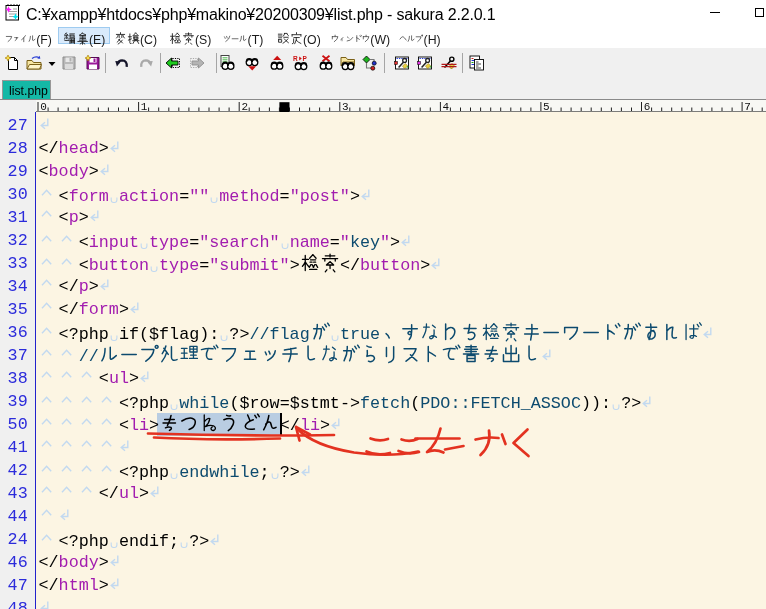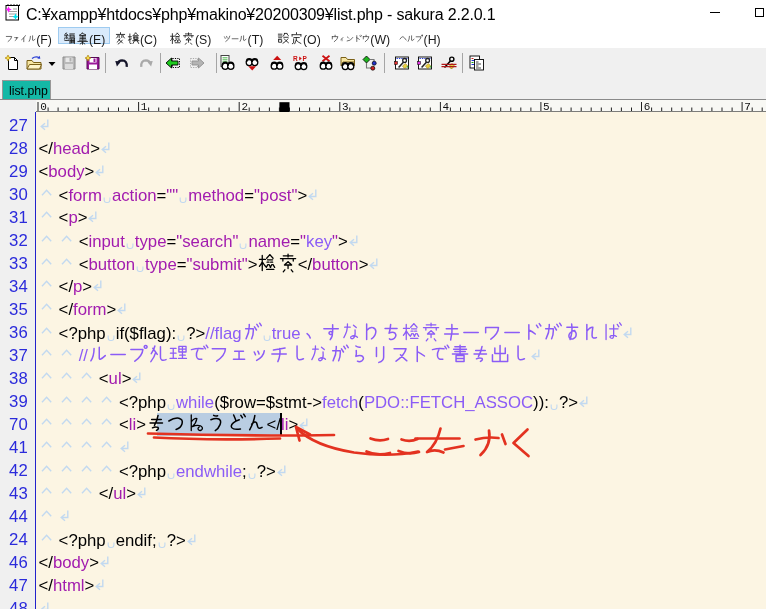--- a/index.html
+++ b/index.html
@@ -10,25 +10,25 @@
 .ml{font-size:12.3px;color:#1a1a1a;vertical-align:0.5px}
 .cm{width:11.4px;height:13.2px;color:#151515;display:inline-block;vertical-align:-1.9px}
 #tools{position:absolute;left:0;top:47.5px;width:766px;height:30.5px;background:#f0f0f0}
 .ti{position:absolute;top:7px;width:16px;height:16px}
 .tsep{position:absolute;top:5px;width:1px;height:20px;background:#a5a5a5}
 #tabs{position:absolute;left:0;top:78px;width:766px;height:22px;background:#f0f0f0;border-bottom:1.3px solid #8a8a8a}
 #tab1{position:absolute;left:2px;top:1.5px;width:49px;height:19.2px;background:#14b8a6;border:1px solid #989898;border-bottom:none;font-size:12.3px;color:#000;padding:3.5px 0 0 6px}
 #edit{position:absolute;left:0;top:112.4px;width:766px;height:496.6px;background:#fcf5e3}
 #gut{position:absolute;left:0;top:112.4px;width:34.7px;height:496.6px;background:#f0f0f0}
 #vline{position:absolute;left:34.7px;top:112.4px;width:1.8px;height:496.6px;background:#2222cc}
-.line{position:absolute;left:0;width:766px;height:23px;font-family:Liberation Sans, sans-serif;font-size:16.74px;line-height:23px;white-space:pre;z-index:2}
+.line{position:absolute;left:0;width:766px;height:23px;font-family:Liberation Mono, monospace;font-size:16.74px;line-height:23px;white-space:pre;z-index:2}
 .num{position:absolute;right:738.3px;top:0;color:#2b2bdb}
 .code{position:absolute;left:38.5px;top:0;color:#000}
 .code b{font-weight:normal;color:#a21caf}
-.code u{text-decoration:none;color:#8b5cf6}
+.code u{text-decoration:none;color:#0c4a6e}
 .cj{width:20.118px;height:20px;display:inline-block;vertical-align:-3.4px;color:inherit}
 .tb{width:20.118px;height:10px;display:inline-block;vertical-align:3.5px}
 .sp{width:10.059px;height:23px;display:inline-block;vertical-align:-5.5px}
 .rt{width:11px;height:15px;display:inline-block;vertical-align:-2.5px}
 </style></head><body>
 <svg width="0" height="0" style="position:absolute">
     <defs>
       <symbol id="g0" viewBox="0 0 100 100">
         <path d="M16 24 H82 Q80 58 38 86" fill="none" stroke="currentColor" stroke-width="7.5" stroke-linecap="round" stroke-linejoin="round"></path>
       </symbol>
@@ -654,21 +654,21 @@
         <path d="M3 8.2 L7.6 3.2 L12.2 8.2" fill="none" stroke="#c2d9f0" stroke-width="1.4"></path>
       </svg><svg class="tb" viewBox="0 0 20.12 10">
         <path d="M3 8.2 L7.6 3.2 L12.2 8.2" fill="none" stroke="#c2d9f0" stroke-width="1.4"></path>
       </svg>&lt;?php<svg class="sp" viewBox="0 0 10.06 23">
         <path d="M2.2 14.5 v2.6 q0 2.4 2.4 2.4 h0.9 q2.4 0 2.4 -2.4 v-2.6" fill="none" stroke="#c2d9f0" stroke-width="1.1"></path>
       </svg><u>while</u>($row=$stmt-&gt;<u>fetch</u>(<u>PDO::FETCH_ASSOC</u>)):<svg class="sp" viewBox="0 0 10.06 23">
         <path d="M2.2 14.5 v2.6 q0 2.4 2.4 2.4 h0.9 q2.4 0 2.4 -2.4 v-2.6" fill="none" stroke="#c2d9f0" stroke-width="1.1"></path>
       </svg>?&gt;<svg class="rt" viewBox="0 0 11 15">
         <path d="M8.8 1.5 V8.5 H3 M6 5.2 L2.2 8.5 L6 11.8" fill="none" stroke="#c2d9f0" stroke-width="1.4"></path>
       </svg></span></div>
-<div class="line" style="top:412.9px"><span class="num">70</span><span class="code"><svg class="tb" viewBox="0 0 20.12 10">
+<div class="line" style="top:412.9px"><span class="num">50</span><span class="code"><svg class="tb" viewBox="0 0 20.12 10">
         <path d="M3 8.2 L7.6 3.2 L12.2 8.2" fill="none" stroke="#c2d9f0" stroke-width="1.4"></path>
       </svg><svg class="tb" viewBox="0 0 20.12 10">
         <path d="M3 8.2 L7.6 3.2 L12.2 8.2" fill="none" stroke="#c2d9f0" stroke-width="1.4"></path>
       </svg><svg class="tb" viewBox="0 0 20.12 10">
         <path d="M3 8.2 L7.6 3.2 L12.2 8.2" fill="none" stroke="#c2d9f0" stroke-width="1.4"></path>
       </svg><svg class="tb" viewBox="0 0 20.12 10">
         <path d="M3 8.2 L7.6 3.2 L12.2 8.2" fill="none" stroke="#c2d9f0" stroke-width="1.4"></path>
       </svg>&lt;<b>li</b>&gt;<svg class="cj">
         <use href="#g30"></use>
       </svg><svg class="cj">

